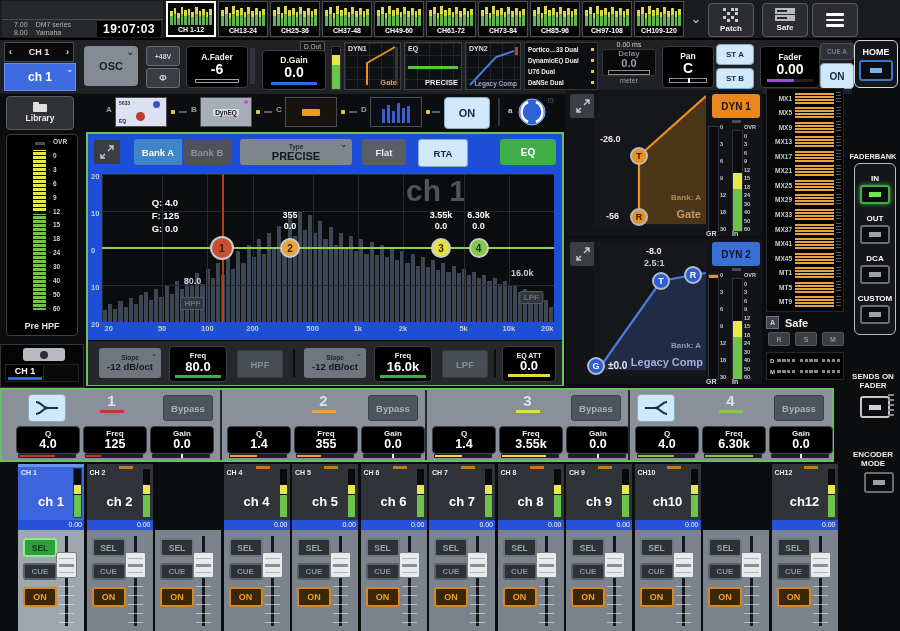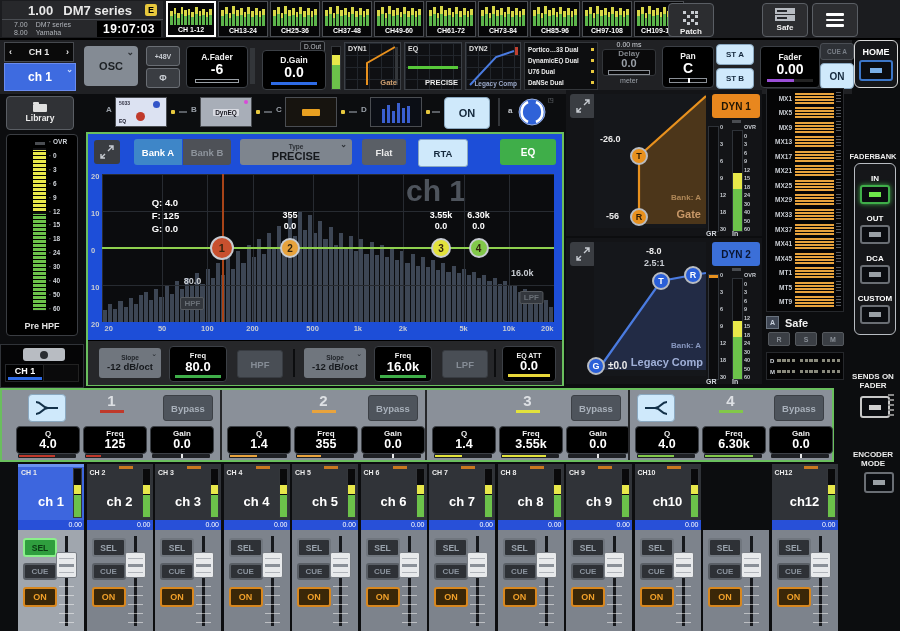--- a/index.html
+++ b/index.html
@@ -288,25 +288,20 @@
 
   svg{display:block;}
 </style>
 </head>
 <body>
 
 <div id="app">
 
   <div id="topbar" class="abs">
     <div id="tlblock" class="abs">
-      <div id="tl-r1" class="abs">
-        <span id="tl-ver">1.00</span>
-        <span id="tl-title">DM7 series</span>
-        <span id="tl-badge">E</span>
-      </div>
       <div id="tl-r2" class="abs">
         <div id="tl-nums" class="tl-tiny">
           <div>7.00</div>
             <div>8.00</div>
         </div>
         <div id="tl-sub" class="tl-tiny">
           <div>DM7 series</div>
             <div>Yamaha</div>
         </div>
         <div id="tl-clock">19:07:03</div>
@@ -478,21 +473,21 @@
             <div class="bankbar" style="height: 88%;"></div>
             <div class="bankbar" style="height: 70%;"></div>
             <div class="bankbar" style="height: 80%;"></div>
             <div class="bankbar" style="height: 66%;"></div>
             <div class="bankbar" style="height: 78%;"></div>
           </div>
           <div class="banklabel">CH109-120</div>
         </div>
       </div>
     <div id="bank-chevron" class="abs ctr">⌄</div>
-    <div class="topbtn abs" style="left:668px;justify-content:flex-end;">
+    <div class="topbtn abs" style="left:708px;">
       <svg width="16" height="14" viewBox="0 0 16 14">
         <g fill="#c8ccd2">
             <rect x="0" y="0" width="3" height="3"></rect>
             <rect x="8" y="0" width="3" height="3"></rect>
             <rect x="12" y="0" width="3" height="3"></rect>
         <rect x="4" y="4" width="3" height="3"></rect>
             <rect x="12" y="4" width="3" height="3"></rect>
             <rect x="0" y="8" width="3" height="3"></rect>
         <rect x="8" y="8" width="3" height="3"></rect>
             <rect x="4" y="11" width="3" height="3"></rect>
@@ -1429,30 +1424,20 @@
         <div class="s-body">
           <div class="sbtn s-sel">SEL</div>
           <div class="sbtn s-cue">CUE</div>
           <div class="sbtn s-on">ON</div>
           <div class="s-track"></div>
           <div class="s-ticks"></div>
           <div class="s-handle"></div>
         </div>
       </div>
       <div class="strip" style="left: 155px;">
-        <div class="s-head">
-          <div class="s-odash"></div>
-          <div class="s-id">CH 3</div>
-          <div class="s-name">ch 3</div>
-          <div class="s-meter vmeter">
-            <div class="grn" style="height:46%;"></div>
-            <div class="ylw" style="top:34%;height:18%;"></div>
-          </div>
-          <div class="s-val">0.00</div>
-        </div>
         <div class="s-body">
           <div class="sbtn s-sel">SEL</div>
           <div class="sbtn s-cue">CUE</div>
           <div class="sbtn s-on">ON</div>
           <div class="s-track"></div>
           <div class="s-ticks"></div>
           <div class="s-handle"></div>
         </div>
       </div>
       <div class="strip" style="left: 223.5px; border-radius: 28px;">

